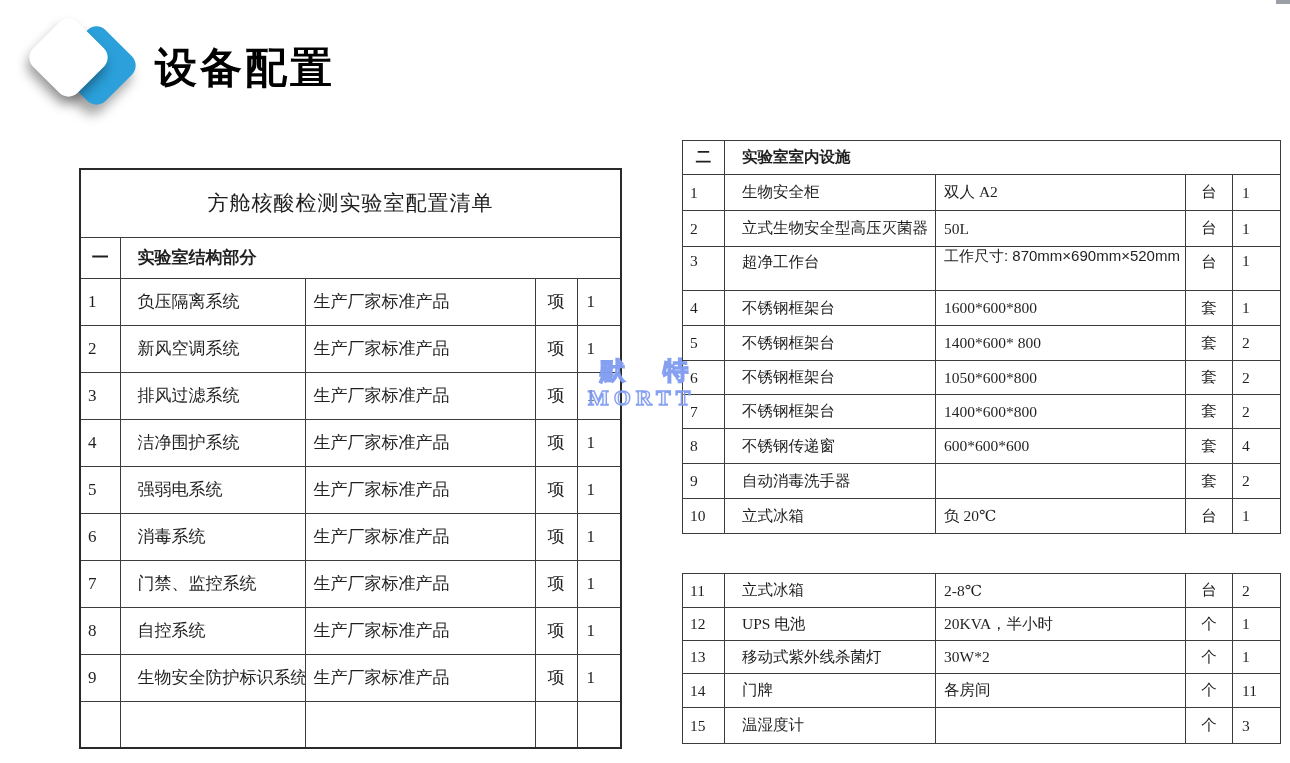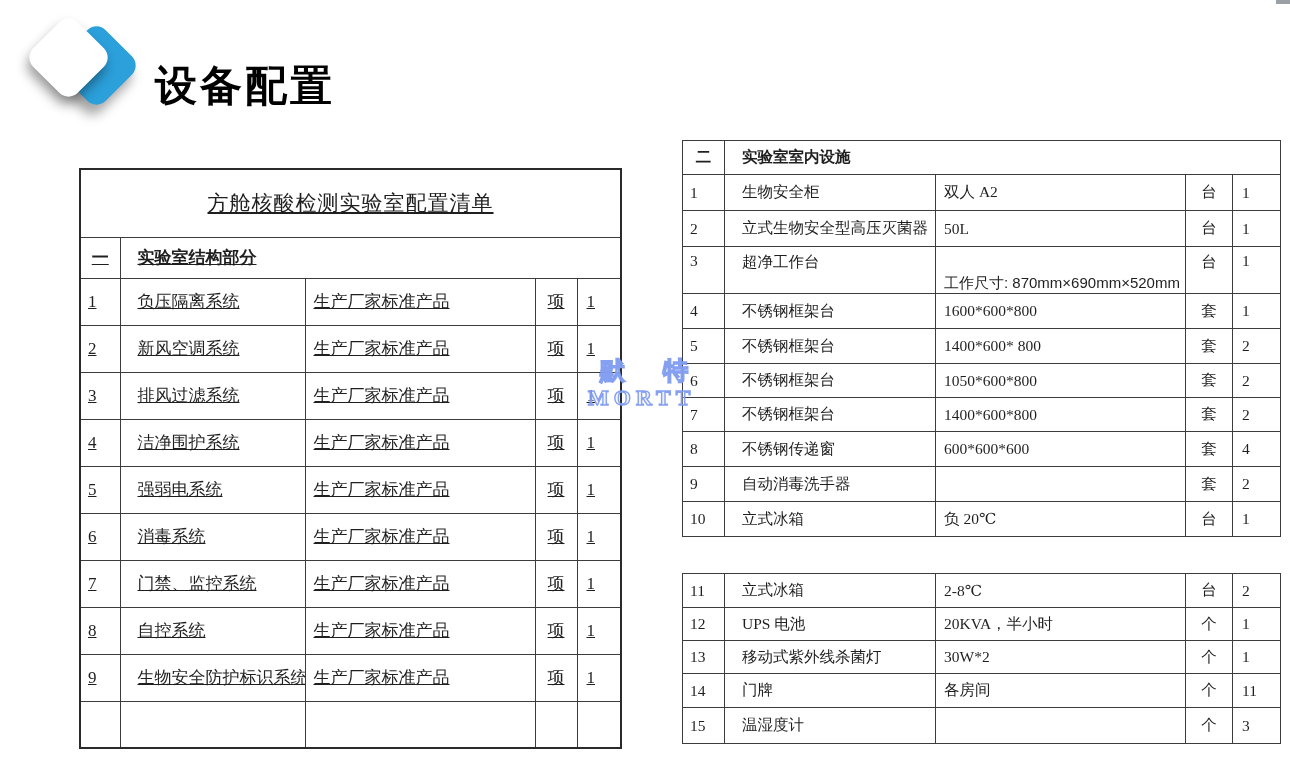--- a/index.html
+++ b/index.html
@@ -24,21 +24,21 @@
     left: 50px; top: 26px;
     background: #2ba0db;
     box-shadow: 4px 10px 12px rgba(0,0,0,0.35);
   }
   .diamond-white {
     left: 22px; top: 18px;
     background: #ffffff;
     box-shadow: 4px 7px 12px rgba(0,0,0,0.38);
   }
   .page-title {
-    position: absolute; left: 155px; top: 58px;
+    position: absolute; left: 155px; top: 40px;
     font-family: "Liberation Sans", "DejaVu Sans", sans-serif;
     font-weight: 800; font-size: 42px; letter-spacing: 3px; color: #000;
   }
 
   
   .corner-mark { position: absolute; right: 0; top: 0; width: 14px; height: 4px; background: #9aa0a6; }
 
   
   table { border-collapse: collapse; table-layout: fixed; background: #fff; }
   td { border: 1px solid #3c3c3c; vertical-align: middle; overflow: hidden; white-space: nowrap; }
@@ -53,31 +53,31 @@
   .vtop   { vertical-align: top; padding-top: 5px; }
 
   
   .h68 { height: 68px; } .h51 { height: 51px; } .h41 { height: 41px; }
   .h47 { height: 47px; } .h34 { height: 34px; } .h36 { height: 36px; }
   .h44 { height: 44px; } .h35 { height: 35px; } .h33 { height: 33px; }
 
   
   .left-table-wrap {
     position: absolute; left: 79px; top: 168px;
-    width: 545px; height: 595px; overflow: hidden; text-decoration: underline;
+    width: 545px; height: 595px; overflow: hidden;
   }
   .left-table { width: 542px; border: 2px solid #2a2a2a; font-size: 17px; }
   .left-table .tbl-title { text-align: center; font-size: 21px; letter-spacing: 1px; }
 
   
   .right-table-a { position: absolute; left: 682px; top: 140px; width: 598px; font-size: 15.5px; }
   .right-table-b { position: absolute; left: 682px; top: 549px; width: 598px; font-size: 15.5px; margin-top: 24px; }
   .spec-sans {
     font-family: "Liberation Sans", "DejaVu Sans", sans-serif;
-    font-size: 15px; vertical-align: top; padding-top: 27px;
+    font-size: 15px; vertical-align: top; padding-top: 0;
   }
 
   
   .watermark { position: absolute; left: 588px; top: 354px; z-index: 6; text-align: left; pointer-events: none; }
   .wm-cn {
     font-family: Liberation Serif, serif;
     font-size: 25px; font-weight: bold; letter-spacing: 16px;
     color: rgba(214,224,255,0.35);
     -webkit-text-stroke: 1.4px rgba(128,155,240,0.95);
     padding-left: 12px;

